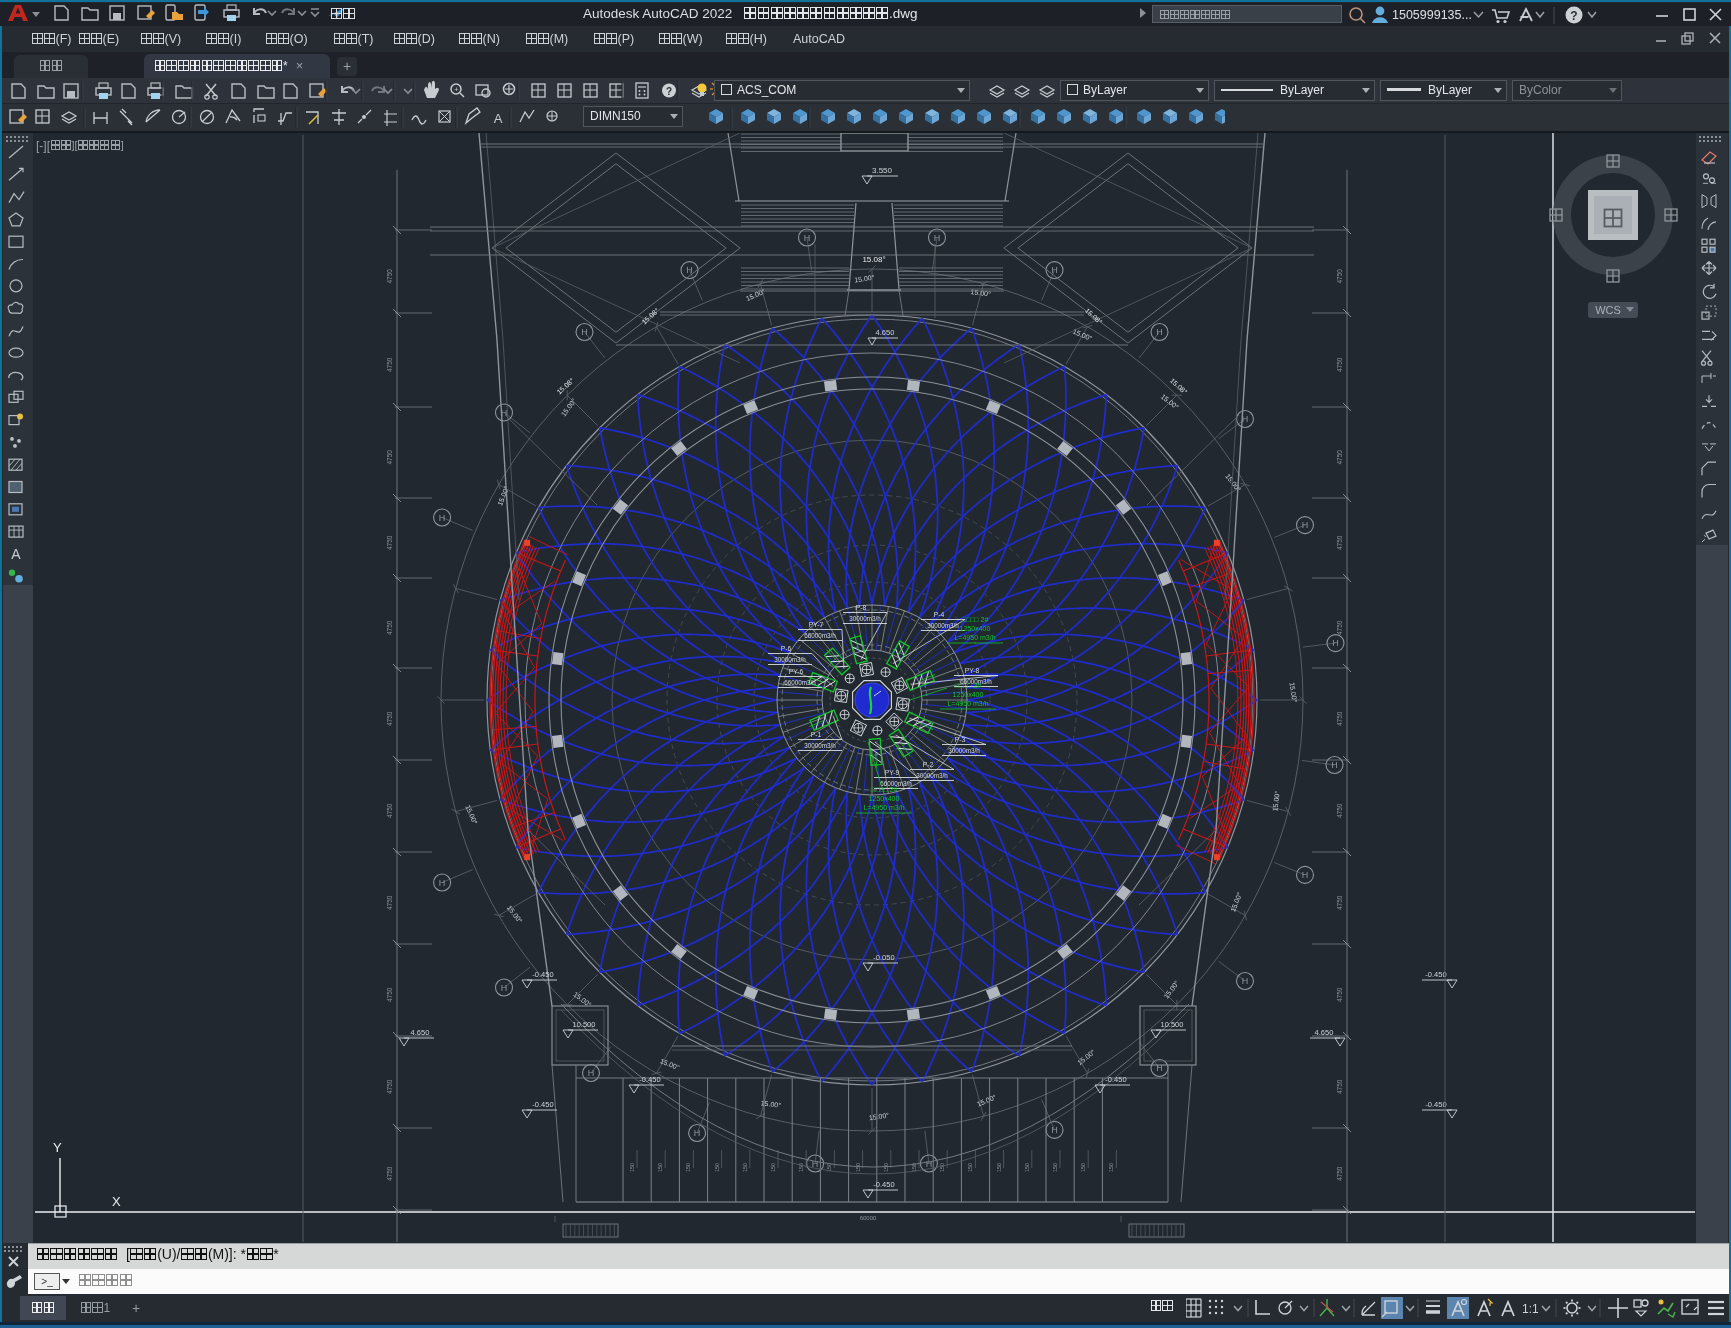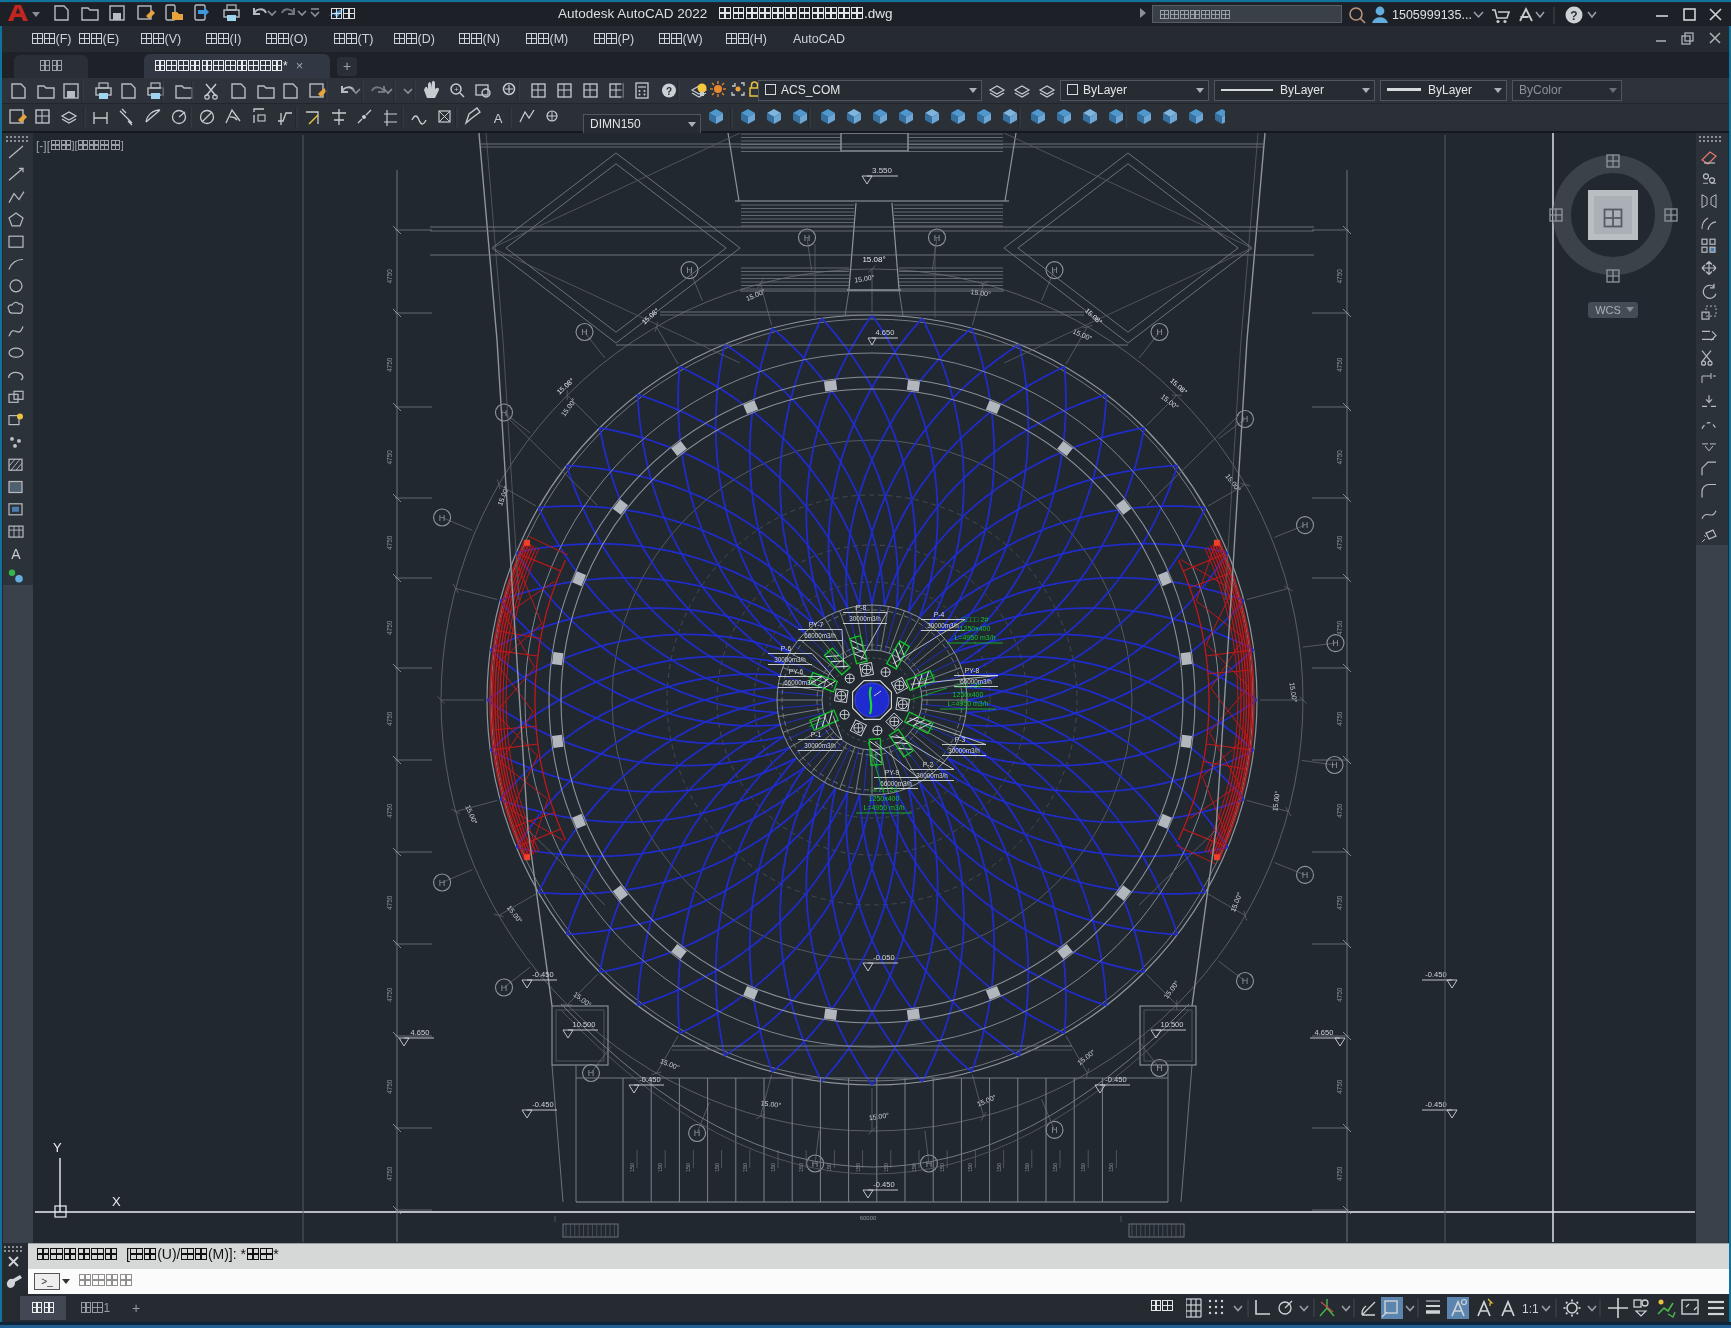--- a/index.html
+++ b/index.html
@@ -42,21 +42,21 @@
     <rect x="227" y="5" width="9" height="5" fill="none" stroke="#b7bcc2" stroke-width="1.2"></rect>
     <rect x="227" y="15" width="9" height="6" fill="#9fd3ee"></rect>
     <path d="M 254 14 c 2 -6 10 -6 12 -1 M 254 8 v 6 h 6" fill="none" stroke="#b7bcc2" stroke-width="2"></path>
     <path d="M 268 11 l 4 4 l 4 -4" fill="none" stroke="#8a9096" stroke-width="1.6"></path>
     <path d="M 294 14 c -2 -6 -10 -6 -12 -1 M 294 8 v 6 h -6" fill="none" stroke="#70767d" stroke-width="2"></path>
     <path d="M 298 11 l 4 4 l 4 -4" fill="none" stroke="#8a9096" stroke-width="1.6"></path>
     <path d="M 311 9 h 8 M 311 12 l 4 4 l 4 -4" fill="none" stroke="#8a9096" stroke-width="1.6"></path>
     <path d="M 328 16 l 16 -8 l -7 10 l -3 -4 z" fill="#3f97d8"></path>
   </svg>
 <div class="abs" style="left:330px;top:6px;color:#dbdfe2;font-size:13px"><i class="h"></i><i class="h"></i></div>
-<div class="abs" style="left:558px;top:6px;color:#dbdfe2;font-size:13.5px">Autodesk AutoCAD 2022&nbsp;&nbsp;&nbsp;<span style="color:#e3e6e9"><i class="h"></i><i class="h"></i><i class="h"></i><i class="h"></i><i class="h"></i><i class="h"></i><i class="h"></i><i class="h"></i><i class="h"></i><i class="h"></i><i class="h"></i>.dwg</span></div>
+<div class="abs" style="left:583px;top:6px;color:#dbdfe2;font-size:13.5px">Autodesk AutoCAD 2022&nbsp;&nbsp;&nbsp;<span style="color:#e3e6e9"><i class="h"></i><i class="h"></i><i class="h"></i><i class="h"></i><i class="h"></i><i class="h"></i><i class="h"></i><i class="h"></i><i class="h"></i><i class="h"></i><i class="h"></i>.dwg</span></div>
 <div class="abs" style="left:1140px;top:8px;width:0;height:0;border-top:5px solid transparent;border-bottom:5px solid transparent;border-left:6px solid #8a9096"></div>
 <div class="abs" style="left:1152px;top:5px;width:190px;height:18px;background:#3a4047;border:1px solid #565d66;color:#99a0a8;font-size:10.5px;line-height:16px;padding-left:6px"><i class="h"></i><i class="h"></i><i class="h"></i><i class="h"></i><i class="h"></i><i class="h"></i><i class="h"></i></div>
 <svg class="abs" style="left:1346px;top:3px" width="310" height="23" viewBox="0 0 310 23">
 <circle cx="10" cy="11" r="6" fill="none" stroke="#b8937a" stroke-width="1.6"></circle>
     <line x1="14" y1="15" x2="19" y2="20" stroke="#b8937a" stroke-width="1.6"></line>
 <circle cx="34" cy="8" r="4.4" fill="#63aede"></circle>
     <path d="M 26 20 a 8.5 8.5 0 0 1 16 0 z" fill="#63aede"></path>
 <text x="46" y="16" font-size="12.5" fill="#dde0e3" font-family="Liberation Sans,sans-serif">1505999135...</text>
 <path d="M 128 9 l 4.5 5 l 4.5 -5" fill="none" stroke="#9aa1a8" stroke-width="1.5"></path>
 <path d="M 146 7 h 3 l 2 8 h 10 l 2 -6 h -11" fill="none" stroke="#c7ccd1" stroke-width="1.6"></path>
@@ -185,21 +185,21 @@
 <line x1="18" y1="5" x2="20" y2="7"></line>
       <line x1="28" y1="15" x2="30" y2="17"></line>
       <line x1="18" y1="17" x2="20" y2="15"></line>
       <line x1="28" y1="7" x2="30" y2="5"></line>
     </g>
 <path d="M 38 8 h 3 v -3 M 47 5 h 3 v 3 M 50 14 v 3 h -3 M 41 17 h -3 v -3" fill="none" stroke="#c7ccd1" stroke-width="1.3"></path>
     <circle cx="44" cy="11" r="2.5" fill="#e8a33d"></circle>
 <rect x="56" y="10" width="9" height="8" fill="none" stroke="#e8c23d" stroke-width="1.5"></rect>
     <path d="M 57.5 10 v -3 a 3 3 0 0 1 6 0 v 3" fill="none" stroke="#e8c23d" stroke-width="1.5"></path>
 </svg>
-<div class="cmb" style="left:758px;top:80px;width:224px"><span class="sw"></span>ACS_COM<span class="ar"></span></div>
+<div class="cmb" style="left:714px;top:80px;width:256px"><span class="sw"></span>ACS_COM<span class="ar"></span></div>
 <svg class="abs" style="left:986px;top:78px" width="74" height="26" viewBox="0 0 74 26">
 <path d="M 4 12 l 7 -4 l 7 4 l -7 4 z" fill="none" stroke="#c7ccd1" stroke-width="1.2"></path>
     <path d="M 4 15 l 7 4 l 7 -4" fill="none" stroke="#c7ccd1" stroke-width="1.2"></path>
     <path d="M 29 12 l 7 -4 l 7 4 l -7 4 z" fill="none" stroke="#c7ccd1" stroke-width="1.2"></path>
     <path d="M 29 15 l 7 4 l 7 -4" fill="none" stroke="#c7ccd1" stroke-width="1.2"></path>
     <path d="M 54 12 l 7 -4 l 7 4 l -7 4 z" fill="none" stroke="#c7ccd1" stroke-width="1.2"></path>
     <path d="M 54 15 l 7 4 l 7 -4" fill="none" stroke="#c7ccd1" stroke-width="1.2"></path>
 </svg>
 <div class="cmb" style="left:1060px;top:80px;width:149px"><span class="sw"></span>ByLayer<span class="ar"></span></div>
 <div class="cmb" style="left:1214px;top:80px;width:161px"><span style="display:inline-block;width:52px;height:2px;background:#d7dadd;vertical-align:3px;margin-right:7px"></span>ByLayer<span class="ar"></span></div>
@@ -244,21 +244,21 @@
     <line x1="191" y1="3" x2="191" y2="24" stroke="#3a4048" stroke-width="1"></line>
     <line x1="296" y1="3" x2="296" y2="24" stroke="#1f2329" stroke-width="1"></line>
     <line x1="297" y1="3" x2="297" y2="24" stroke="#3a4048" stroke-width="1"></line>
     <line x1="402" y1="3" x2="402" y2="24" stroke="#1f2329" stroke-width="1"></line>
     <line x1="403" y1="3" x2="403" y2="24" stroke="#3a4048" stroke-width="1"></line>
     <line x1="456" y1="3" x2="456" y2="24" stroke="#1f2329" stroke-width="1"></line>
     <line x1="457" y1="3" x2="457" y2="24" stroke="#3a4048" stroke-width="1"></line>
     <line x1="510" y1="3" x2="510" y2="24" stroke="#1f2329" stroke-width="1"></line>
     <line x1="511" y1="3" x2="511" y2="24" stroke="#3a4048" stroke-width="1"></line>
   </svg>
-<div class="cmb" style="left:583px;top:114px;width:118px">DIMN150<span class="ar"></span></div>
+<div class="cmb" style="left:583px;top:106px;width:100px">DIMN150<span class="ar"></span></div>
 <svg class="abs" style="left:705px;top:104px" width="520" height="27" viewBox="0 0 520 27">
     <path d="M 4 9 l 7 -4 l 7 4 l -7 4 z" fill="#4f97cf"></path>
     <path d="M 4 9 v 7 l 7 4 v -7 z" fill="#36709f"></path>
     <path d="M 18 9 v 7 l -7 4 v -7 z" fill="#6da6d4"></path>
     <path d="M 36 9 l 7 -4 l 7 4 l -7 4 z" fill="#4f97cf"></path>
     <path d="M 36 9 v 7 l 7 4 v -7 z" fill="#36709f"></path>
     <path d="M 50 9 v 7 l -7 4 v -7 z" fill="#6da6d4"></path>
     <path d="M 62 9 l 7 -4 l 7 4 l -7 4 z" fill="#7fb4dd"></path>
     <path d="M 62 9 v 7 l 7 4 v -7 z" fill="#36709f"></path>
     <path d="M 76 9 v 7 l -7 4 v -7 z" fill="#6da6d4"></path>

